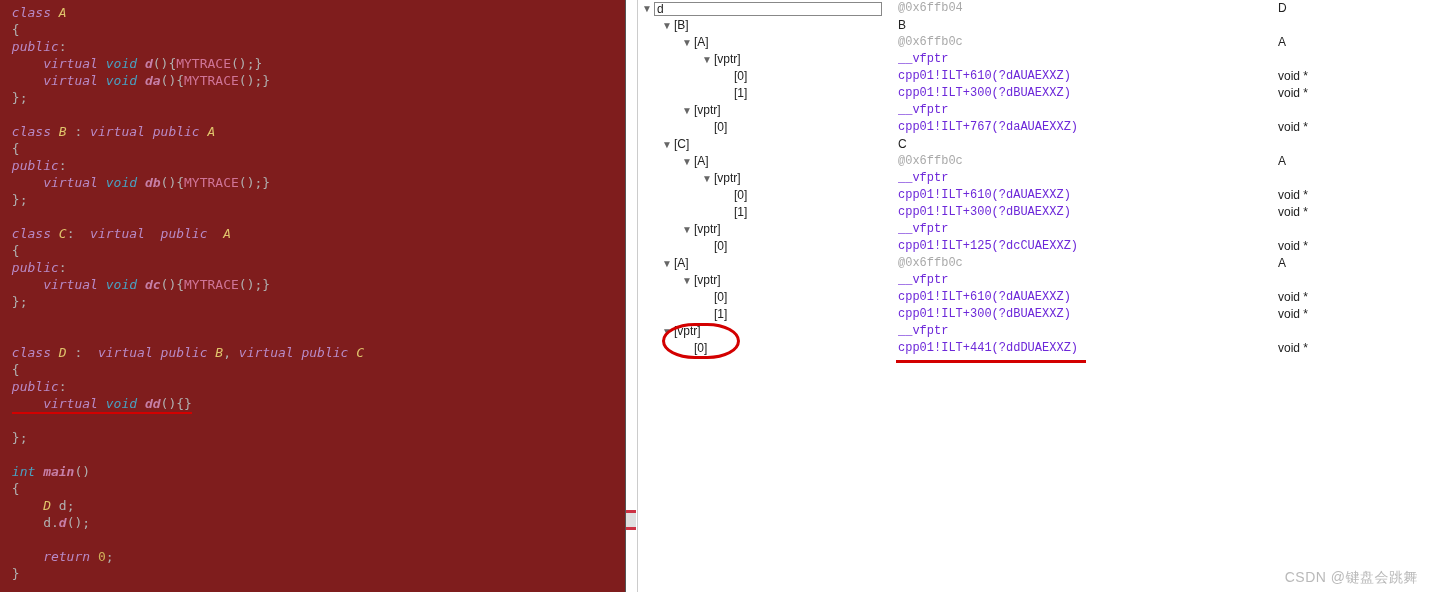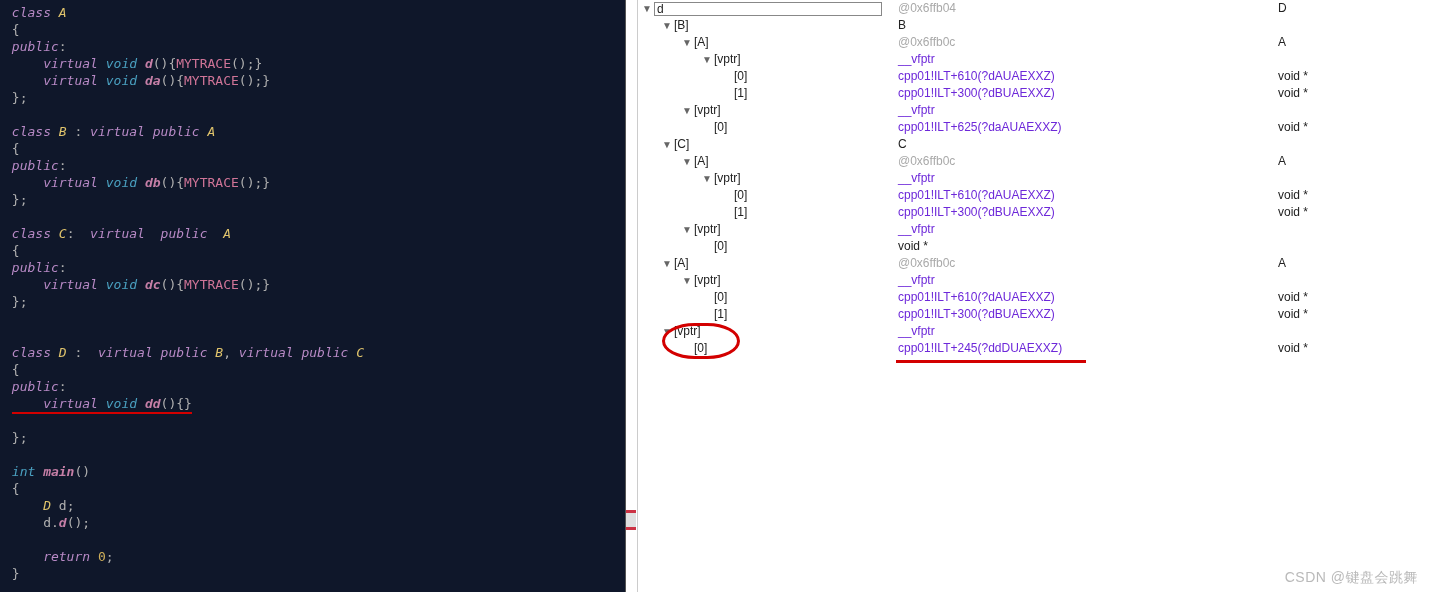--- a/index.html
+++ b/index.html
@@ -1,37 +1,37 @@
 <!DOCTYPE html>
 <html><head>
 <meta charset="utf-8">
 <style>
   * { margin:0; padding:0; box-sizing:border-box; }
   body { font-family:"Segoe UI",Arial,sans-serif; font-size:13px; overflow:hidden; background:#fff; }
   .container { display:flex; width:1430px; height:592px; }
   
-  .editor { width:626px; height:100%; background:#0f172a; color:#b0b0b0; font-family:Consolas,"Courier New",monospace; font-size:13px; line-height:17px; border-right:1px solid #555; }
+  .editor { width:626px; height:100%; background:#7f1d1d; color:#b0b0b0; font-family:Consolas,"Courier New",monospace; font-size:13px; line-height:17px; border-right:1px solid #555; }
   .editor pre { padding:4px 0 0 4px; white-space:pre; }
   .kw   { color:#b88ac6; font-style:italic; }
   .typ  { color:#e0c46c; font-style:italic; }
   .pub  { color:#b88ac6; font-style:italic; }
   .fn   { color:#4aa0c0; font-style:italic; }
   .fnb  { color:#c67fa7; font-style:italic; font-weight:bold; }
   .mac  { color:#cf7497; }
   .br   { color:#b0b0b0; }
   .num  { color:#d0b05a; }
   .redline { border-bottom:2px solid #d30000; padding-bottom:1px; }
   
   .resizer { width:12px; height:100%; background:#fff; position:relative; border-right:1px solid #ccc;}
   .handle  { position:absolute; top:510px; left:0; width:10px; height:20px; background:#e0e0e0; border-top:3px solid #c34; border-bottom:3px solid #c34; }
   
   .watch { flex:1; height:100%; background:#fff; color:#222; font-family:"Segoe UI",Arial,sans-serif; font-size:12px; line-height:17px; overflow:hidden; position:relative; }
   .row { display:flex; height:17px; align-items:center; white-space:nowrap; }
   .name-cell  { width:260px; display:flex; align-items:center; padding-left:4px; }
-  .value-cell { width:380px; color:#222; }
+  .value-cell { width:380px; color:#222;font-family:Liberation Mono, monospace; }
   .type-cell  { flex:1; color:#222; }
   .indent { display:inline-block; }
   .chev { width:10px; text-align:center; color:#666; font-size:10px; margin-right:2px; user-select:none; }
   .grey { color:#a9a9a9; }
   .red  { color:#6d28d9; }
   .bx   { border:1px solid #888; padding:0 2px; height:14px; line-height:12px; }
   .circle { position:absolute; border:3px solid #d30000; border-radius:50%/60%; pointer-events:none; }
   .redul { position:absolute; height:3px; background:#d30000; pointer-events:none; }
   .wm { position:absolute; right:12px; bottom:6px; color:rgba(128,128,128,.55); font-size:14px; font-family:Arial; letter-spacing:.5px; pointer-events:none;margin-top:31px; }
 </style>
@@ -147,21 +147,21 @@
         </div>
         <div class="value-cell red">__vfptr</div>
         <div class="type-cell"></div>
       </div>
       <div class="row">
         <div class="name-cell">
           <span class="indent" style="width: 60px;"></span>
           <span class="chev"></span>
           <span>[0]</span>
         </div>
-        <div class="value-cell red">cpp01!ILT+625(?daAUAEXXZ)</div>
+        <div class="value-cell red">cpp01!ILT+767(?daAUAEXXZ)</div>
         <div class="type-cell">void *</div>
       </div>
       <div class="row">
         <div class="name-cell">
           <span class="indent" style="width: 20px;"></span>
           <span class="chev">▼</span>
           <span>[C]</span>
         </div>
         <div class="type-cell">C</div>
       </div>
@@ -209,20 +209,21 @@
         </div>
         <div class="value-cell red">__vfptr</div>
         <div class="type-cell"></div>
       </div>
       <div class="row">
         <div class="name-cell">
           <span class="indent" style="width: 60px;"></span>
           <span class="chev"></span>
           <span>[0]</span>
         </div>
+        <div class="value-cell red">cpp01!ILT+125(?dcCUAEXXZ)</div>
         <div class="type-cell">void *</div>
       </div>
       <div class="row">
         <div class="name-cell">
           <span class="indent" style="width: 20px;"></span>
           <span class="chev">▼</span>
           <span>[A]</span>
         </div>
         <div class="value-cell grey">@0x6ffb0c</div>
         <div class="type-cell">A</div>
@@ -262,18 +263,18 @@
         </div>
         <div class="value-cell red">__vfptr</div>
         <div class="type-cell"></div>
       </div>
       <div class="row">
         <div class="name-cell">
           <span class="indent" style="width: 40px;"></span>
           <span class="chev"></span>
           <span>[0]</span>
         </div>
-        <div class="value-cell red">cpp01!ILT+245(?ddDUAEXXZ)</div>
+        <div class="value-cell red">cpp01!ILT+441(?ddDUAEXXZ)</div>
         <div class="type-cell">void *</div>
       </div>
       <div class="wm">CSDN @键盘会跳舞</div>
   </div>
 </div>
 
 </body></html>

